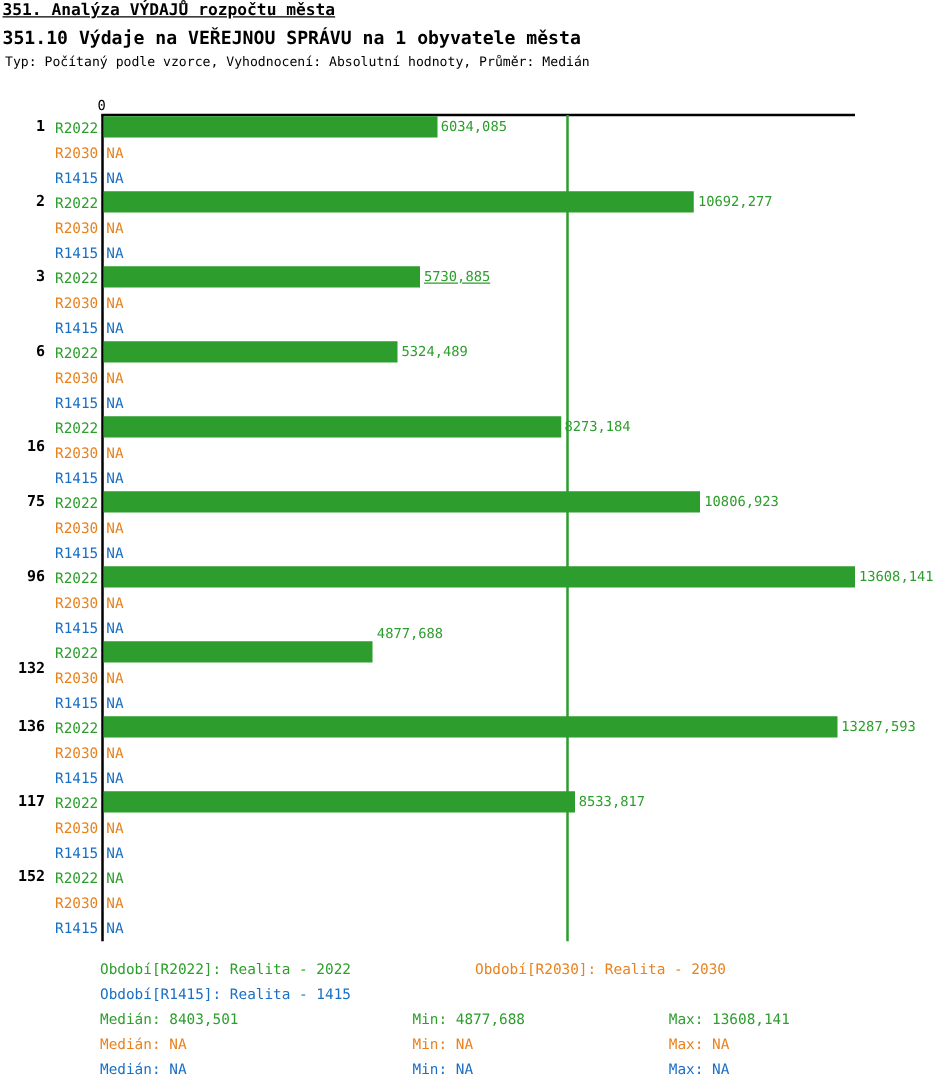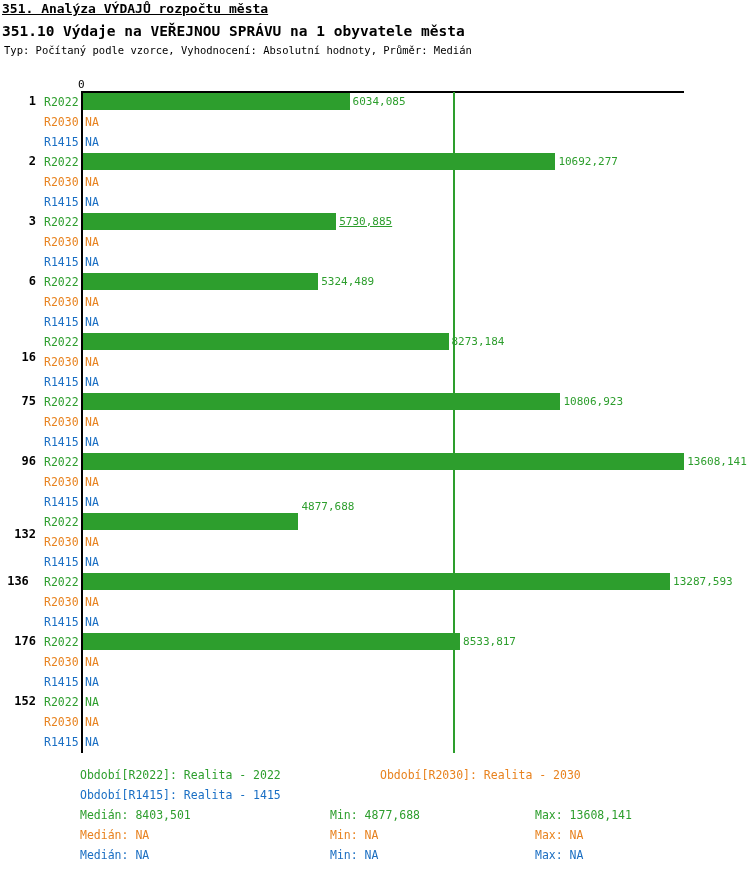--- a/index.html
+++ b/index.html
@@ -209,29 +209,29 @@
         <div class="ser-label c-blue" style="top: 495px;">R1415</div>
         <div class="na-value" style="color: rgb(26, 111, 196); top: 495px;">NA</div>
         <div class="grp-label" style="top: 514px; margin-top: 13px;">132</div>
         <div class="ser-label c-green" style="top: 515px;">R2022</div>
         <div class="bar" style="top: 513px; width: 215.496px; background: rgb(45, 158, 45);"></div>
         <div class="bar-value" style="color: rgb(45, 158, 45); left: 301.496px; top: 500px;">4877,688</div>
         <div class="ser-label c-orange" style="top: 535px;">R2030</div>
         <div class="na-value" style="color: rgb(232, 130, 30); top: 535px;">NA</div>
         <div class="ser-label c-blue" style="top: 555px;">R1415</div>
         <div class="na-value" style="color: rgb(26, 111, 196); top: 555px;">NA</div>
-        <div class="grp-label" style="top: 574px; text-align: center;">136</div>
+        <div class="grp-label" style="top: 574px;">136</div>
         <div class="ser-label c-green" style="top: 575px;">R2022</div>
         <div class="bar" style="top: 573px; width: 587.046px; background: rgb(45, 158, 45);"></div>
         <div class="bar-value" style="color: rgb(45, 158, 45); left: 673.046px; top: 575px;">13287,593</div>
         <div class="ser-label c-orange" style="top: 595px;">R2030</div>
         <div class="na-value" style="color: rgb(232, 130, 30); top: 595px;">NA</div>
         <div class="ser-label c-blue" style="top: 615px;">R1415</div>
         <div class="na-value" style="color: rgb(26, 111, 196); top: 615px;">NA</div>
-        <div class="grp-label" style="top: 634px;">176</div>
+        <div class="grp-label" style="top: 634px;">117</div>
         <div class="ser-label c-green" style="top: 635px;">R2022</div>
         <div class="bar" style="top: 633px; width: 377.024px; background: rgb(45, 158, 45);"></div>
         <div class="bar-value" style="color: rgb(45, 158, 45); left: 463.024px; top: 635px;">8533,817</div>
         <div class="ser-label c-orange" style="top: 655px;">R2030</div>
         <div class="na-value" style="color: rgb(232, 130, 30); top: 655px;">NA</div>
         <div class="ser-label c-blue" style="top: 675px;">R1415</div>
         <div class="na-value" style="color: rgb(26, 111, 196); top: 675px;">NA</div>
         <div class="grp-label" style="top: 694px;">152</div>
         <div class="ser-label c-green" style="top: 695px;">R2022</div>
         <div class="na-value" style="color: rgb(45, 158, 45); top: 695px;">NA</div>

